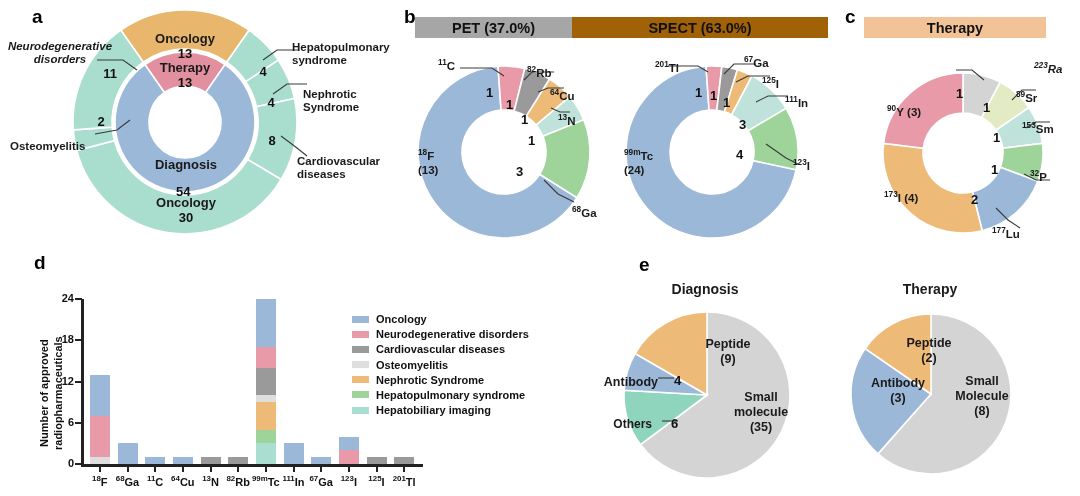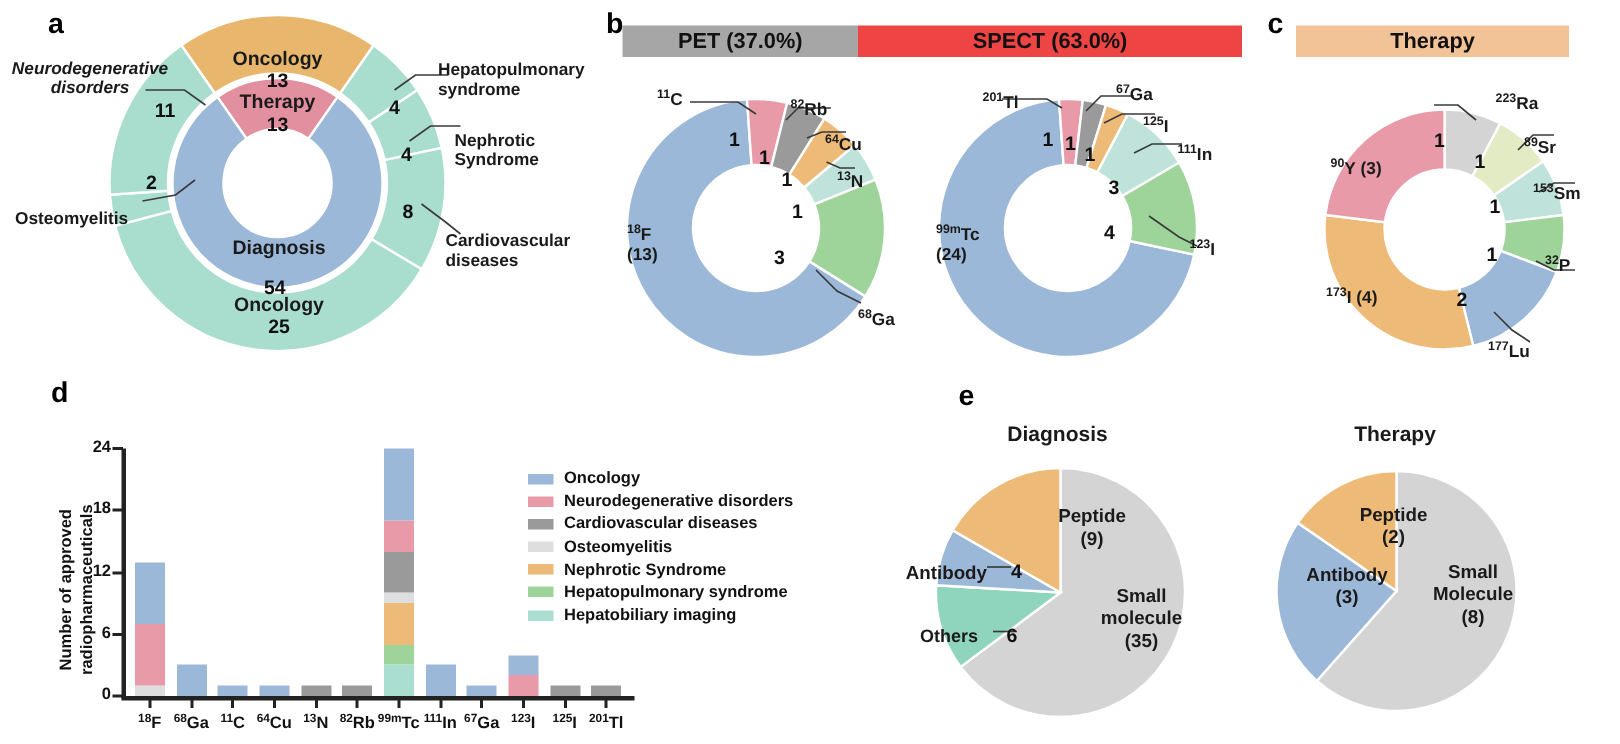--- a/index.html
+++ b/index.html
@@ -51,21 +51,21 @@
   <div class="lbl c" style="left:140px;top:32px;width:90px;font-size:13px;">Oncology</div>
   <div class="val" style="left:175px;top:46px;width:20px;text-align:center;">13</div>
 
   <div class="lbl c" style="left:145px;top:61px;width:80px;font-size:13px;">Therapy</div>
   <div class="val" style="left:175px;top:75px;width:20px;text-align:center;">13</div>
 
   <div class="lbl c" style="left:146px;top:158px;width:80px;font-size:13px;">Diagnosis</div>
   <div class="val" style="left:176px;top:184px;width:20px;text-align:left;">54</div>
 
   <div class="lbl c" style="left:146px;top:196px;width:80px;font-size:13px;">Oncology</div>
-  <div class="val" style="left:176px;top:210px;width:20px;text-align:center;">25</div>
+  <div class="val" style="left:176px;top:210px;width:20px;text-align:center;">30</div>
 
   <div class="lbl c" style="left:0px;top:40px;width:120px;white-space:pre-line;font-style:italic;">Neurodegenerative
 disorders</div>
   <div class="val" style="left:101px;top:66px;width:18px;text-align:center;">11</div>
 
   <div class="lbl" style="left:10px;top:140px;width:90px;">Osteomyelitis</div>
   <div class="val" style="left:92px;top:114px;width:18px;text-align:center;">2</div>
 
   <div class="lbl" style="left:292px;top:41px;width:115px;white-space:pre-line;">Hepatopulmonary
 syndrome</div>
@@ -75,21 +75,21 @@
 Syndrome</div>
   <div class="val" style="left:262px;top:95px;width:18px;text-align:center;">4</div>
 
   <div class="lbl" style="left:297px;top:155px;width:100px;white-space:pre-line;">Cardiovascular
 diseases</div>
   <div class="val" style="left:263px;top:133px;width:18px;text-align:center;">8</div>
 
   <div class="panel-letter" style="left:404px;top:6px;">b</div>
 
   <div class="hdrbar" style="left:415px;top:17px;width:157px;background:#a6a6a6;">PET (37.0%)</div>
-  <div class="hdrbar" style="left:572px;top:17px;width:256px;background:#ef4444;">SPECT (63.0%)</div>
+  <div class="hdrbar" style="left:572px;top:17px;width:256px;background:#a16207;">SPECT (63.0%)</div>
 
   <svg id="svg-b1" width="185" height="180" style="left:412px;top:62px;">
       <path d="M 164.9321362694526 135.5730567240557 A 86 86 0 1 1 86.00094325800522 4.209491677655123 L 89.07022810274674 48.10230988908739 A 42 42 0 1 0 127.61802003856987 112.25660909779464 Z" fill="#9cb8d8" stroke="#ffffff" stroke-width="1.6"></path>
       <path d="M 86.00094325800522 4.209491677655123 A 86 86 0 0 1 112.80528302157144 6.554567540264301 L 102.16071961518605 49.24757949640815 A 42 42 0 0 0 89.07022810274674 48.10230988908739 Z" fill="#e89aa8" stroke="#ffffff" stroke-width="1.6"></path>
       <path d="M 112.80528302157144 6.554567540264301 A 86 86 0 0 1 137.57305672405562 17.067863730547373 L 114.25660909779461 54.38197996143011 A 42 42 0 0 0 102.16071961518605 49.24757949640815 Z" fill="#9a9a9a" stroke="#ffffff" stroke-width="1.6"></path>
       <path d="M 137.57305672405562 17.067863730547373 A 86 86 0 0 1 157.8798221082321 34.72026556695762 L 124.17386661099707 63.002920393165354 A 42 42 0 0 0 114.25660909779461 54.38197996143011 Z" fill="#eeba77" stroke="#ffffff" stroke-width="1.6"></path>
       <path d="M 157.8798221082321 34.72026556695762 A 86 86 0 0 1 171.73781149274373 57.783832966231564 L 130.94172189180506 74.2665230765317 A 42 42 0 0 0 124.17386661099707 63.002920393165354 Z" fill="#bfe3da" stroke="#ffffff" stroke-width="1.6"></path>
       <path d="M 171.73781149274373 57.783832966231564 A 86 86 0 0 1 164.93213626945263 135.57305672405562 L 127.61802003856988 112.25660909779461 A 42 42 0 0 0 130.94172189180506 74.2665230765317 Z" fill="#9ed39a" stroke="#ffffff" stroke-width="1.6"></path>
       <polyline points="92,14 80,6 48,6" fill="none" stroke="#3a3a3a" stroke-width="1.1"></polyline>
       <polyline points="112,18 120,10 142,10" fill="none" stroke="#3a3a3a" stroke-width="1.1"></polyline>
@@ -159,21 +159,21 @@
       <path d="M 159.80129941483318 113.36839096340285 A 80 80 0 0 1 104.14525314300461 162.67534539408416 L 94.5726265715023 123.83767269704208 A 40 40 0 0 0 122.40064970741659 99.18419548170142 Z" fill="#9cb8d8" stroke="#ffffff" stroke-width="1.6"></path>
       <path d="M 104.14525314300461 162.67534539408416 A 80 80 0 0 1 5.583290072155677 75.35706557957421 L 45.29164503607784 80.1785327897871 A 40 40 0 0 0 94.5726265715023 123.83767269704208 Z" fill="#eeba77" stroke="#ffffff" stroke-width="1.6"></path>
       <path d="M 5.583290072155677 75.35706557957421 A 80 80 0 0 1 84.99999999999999 5 L 84.99999999999999 45 A 40 40 0 0 0 45.29164503607784 80.1785327897871 Z" fill="#e89aa8" stroke="#ffffff" stroke-width="1.6"></path>
       <polyline points="106,12 94,2 78,2" fill="none" stroke="#3a3a3a" stroke-width="1.1"></polyline>
       <polyline points="134,32 144,22 158,22" fill="none" stroke="#3a3a3a" stroke-width="1.1"></polyline>
       <polyline points="148,60 158,54 172,54" fill="none" stroke="#3a3a3a" stroke-width="1.1"></polyline>
       <polyline points="146,106 158,112 172,112" fill="none" stroke="#3a3a3a" stroke-width="1.1"></polyline>
       <polyline points="118,140 130,152 142,160" fill="none" stroke="#3a3a3a" stroke-width="1.1"></polyline>
     </svg>
 
-  <div class="lbl" style="left:997px;top:61px;"><sup>223</sup><span>Ra</span></div>
+  <div class="lbl" style="left:1034px;top:61px;font-style:italic;"><sup>223</sup><span>Ra</span></div>
   <div class="val" style="left:956px;top:86px;">1</div>
 
   <div class="lbl" style="left:1016px;top:90px;"><sup>89</sup><span>Sr</span></div>
   <div class="val" style="left:983px;top:100px;">1</div>
 
   <div class="lbl" style="left:1022px;top:121px;"><sup>153</sup><span>Sm</span></div>
   <div class="val" style="left:993px;top:130px;">1</div>
 
   <div class="lbl" style="left:1030px;top:169px;"><sup>32</sup><span>P</span></div>
   <div class="val" style="left:991px;top:162px;">1</div>

